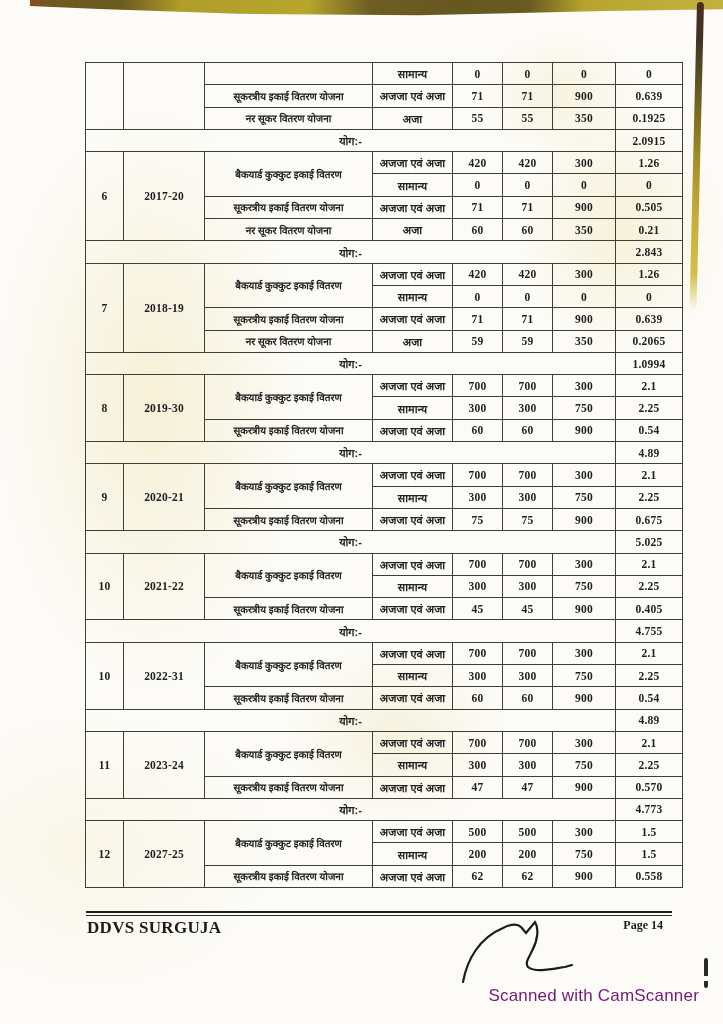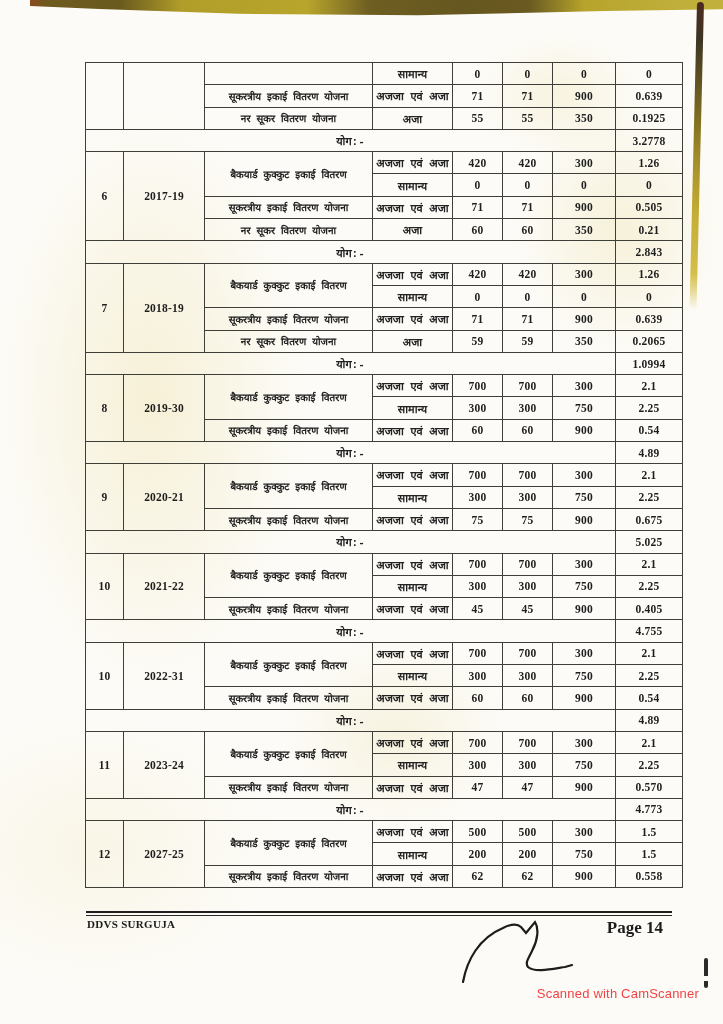--- a/index.html
+++ b/index.html
@@ -53,45 +53,45 @@
     border:1.3px solid #3f3f3a;
     height:21.3px;padding:0 2px;
     text-align:center;vertical-align:middle;
     overflow:hidden;white-space:nowrap;
   }
   .c-sno,.c-year,.c-num{
     font-family:"Liberation Serif", serif;
     font-weight:bold;font-size:11.5px;letter-spacing:.2px;
   }
   .dev{
-    font-family:Liberation Mono, monospace;
+    font-family:Liberation Sans, sans-serif;
     font-weight:600;font-size:11px;color:#232323;margin-top:46px;
   }
   .c-scheme{font-size:10px;}
   .c-total-label{font-weight:700;}
 
   
   .footer-rule{
     position:absolute;left:86px;top:911px;width:586px;height:2px;
     border-top:2.4px solid #1f1f1f;border-bottom:1.1px solid #2a2a2a;
   }
   .footer-left{
     position:absolute;left:87px;top:918px;
     font-family:"Liberation Serif", serif;font-weight:bold;
-    font-size:11px;letter-spacing:.3px;color:#1c1c1c;
+    font-size:17px;letter-spacing:.3px;color:#1c1c1c;
   }
   .footer-right{
     position:absolute;right:60px;top:918px;
     font-family:"Liberation Serif", serif;font-weight:bold;
-    font-size:17px;color:#1c1c1c;
+    font-size:12px;color:#1c1c1c;
   }
   .signature{position:absolute;left:455px;top:918px;width:130px;height:72px;}
   .camscanner{
     position:absolute;right:24px;top:986px;
-    font-size:13px;font-weight:500;color:#ef4444;letter-spacing:.2px;
+    font-size:17px;font-weight:500;color:#701a75;letter-spacing:.2px;
   }
 </style>
 </head>
 <body>
 
 <div class="page">
 
   <div class="topbar"></div>
   <div class="edge-stripe"></div>
   <div class="stains"></div>
@@ -129,25 +129,25 @@
         <tr>
           <td class="dev c-scheme" rowspan="1">नर सूकर वितरण योजना</td>
           <td class="dev">अजा</td>
           <td class="c-num">55</td>
           <td class="c-num">55</td>
           <td class="c-num">350</td>
           <td class="c-num">0.1925</td>
         </tr>
         <tr>
           <td class="dev c-total-label" colspan="7">योग:-</td>
-          <td class="c-num">3.2778</td>
+          <td class="c-num">2.0915</td>
         </tr>
         <tr>
           <td class="c-sno" rowspan="4">6</td>
-          <td class="c-year" rowspan="4">2017-19</td>
+          <td class="c-year" rowspan="4">2017-20</td>
           <td class="dev c-scheme" rowspan="2">बैकयार्ड कुक्कुट इकाई वितरण</td>
           <td class="dev">अजजा एवं अजा</td>
           <td class="c-num">420</td>
           <td class="c-num">420</td>
           <td class="c-num">300</td>
           <td class="c-num">1.26</td>
         </tr>
         <tr>
           <td class="dev">सामान्य</td>
           <td class="c-num">0</td>

